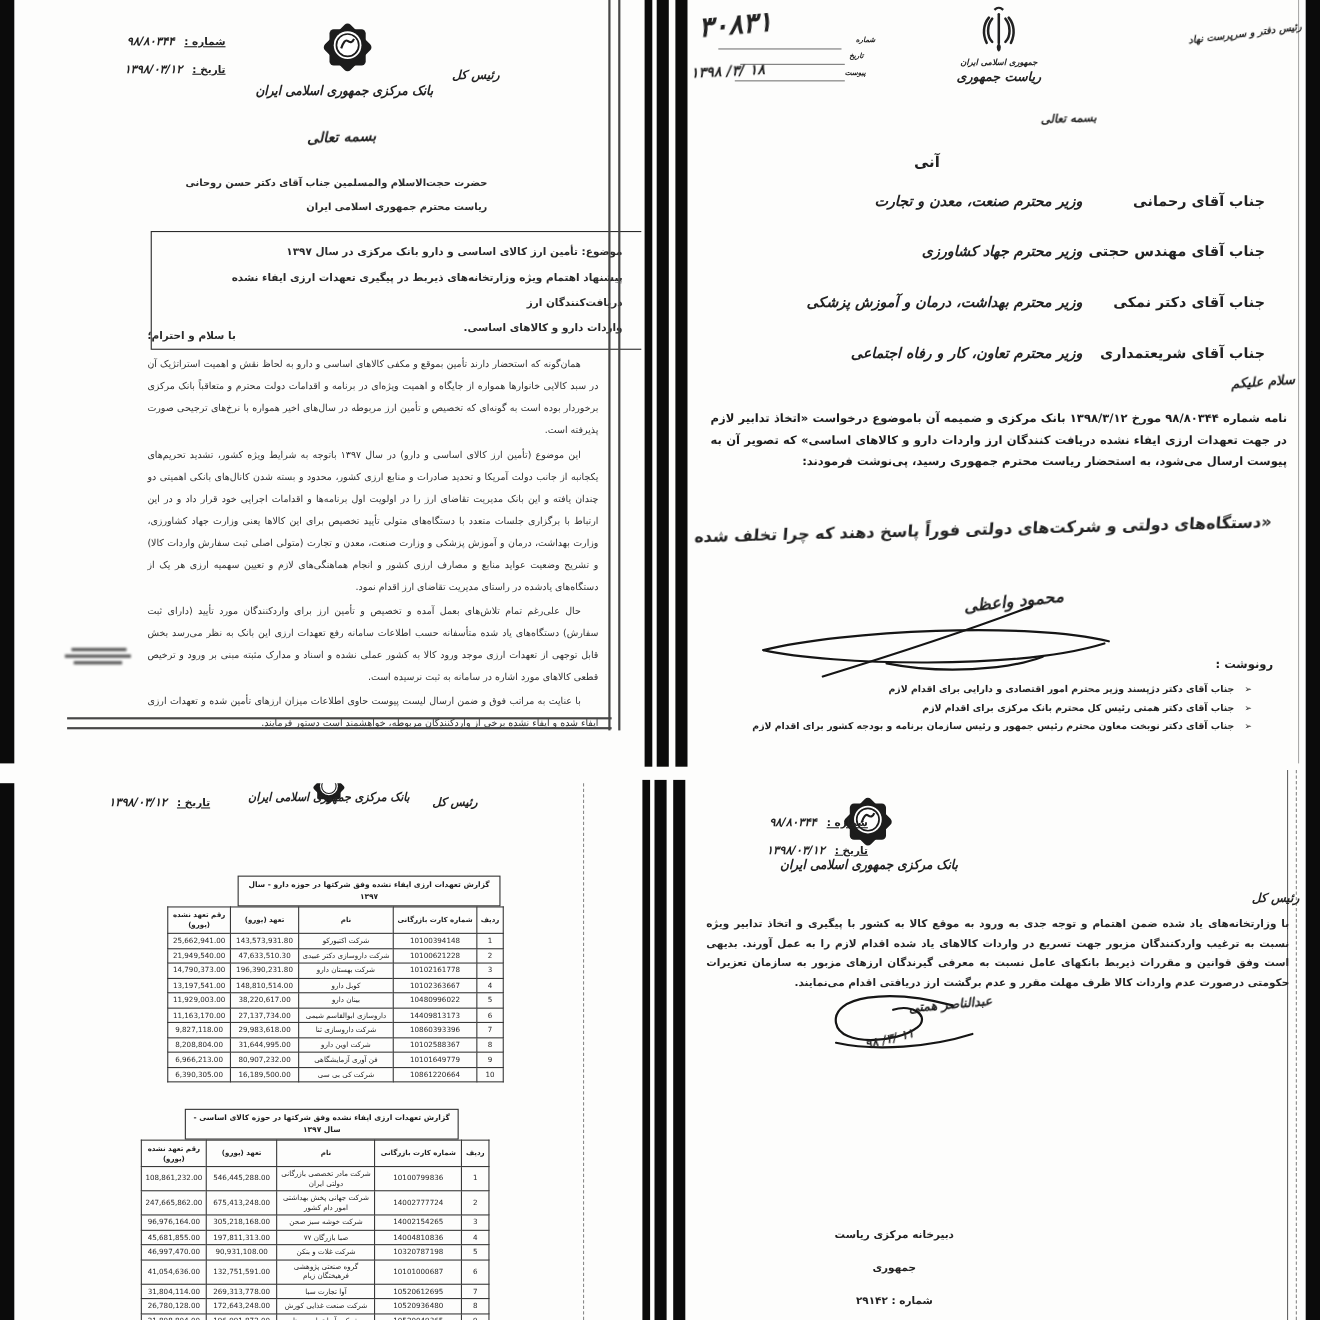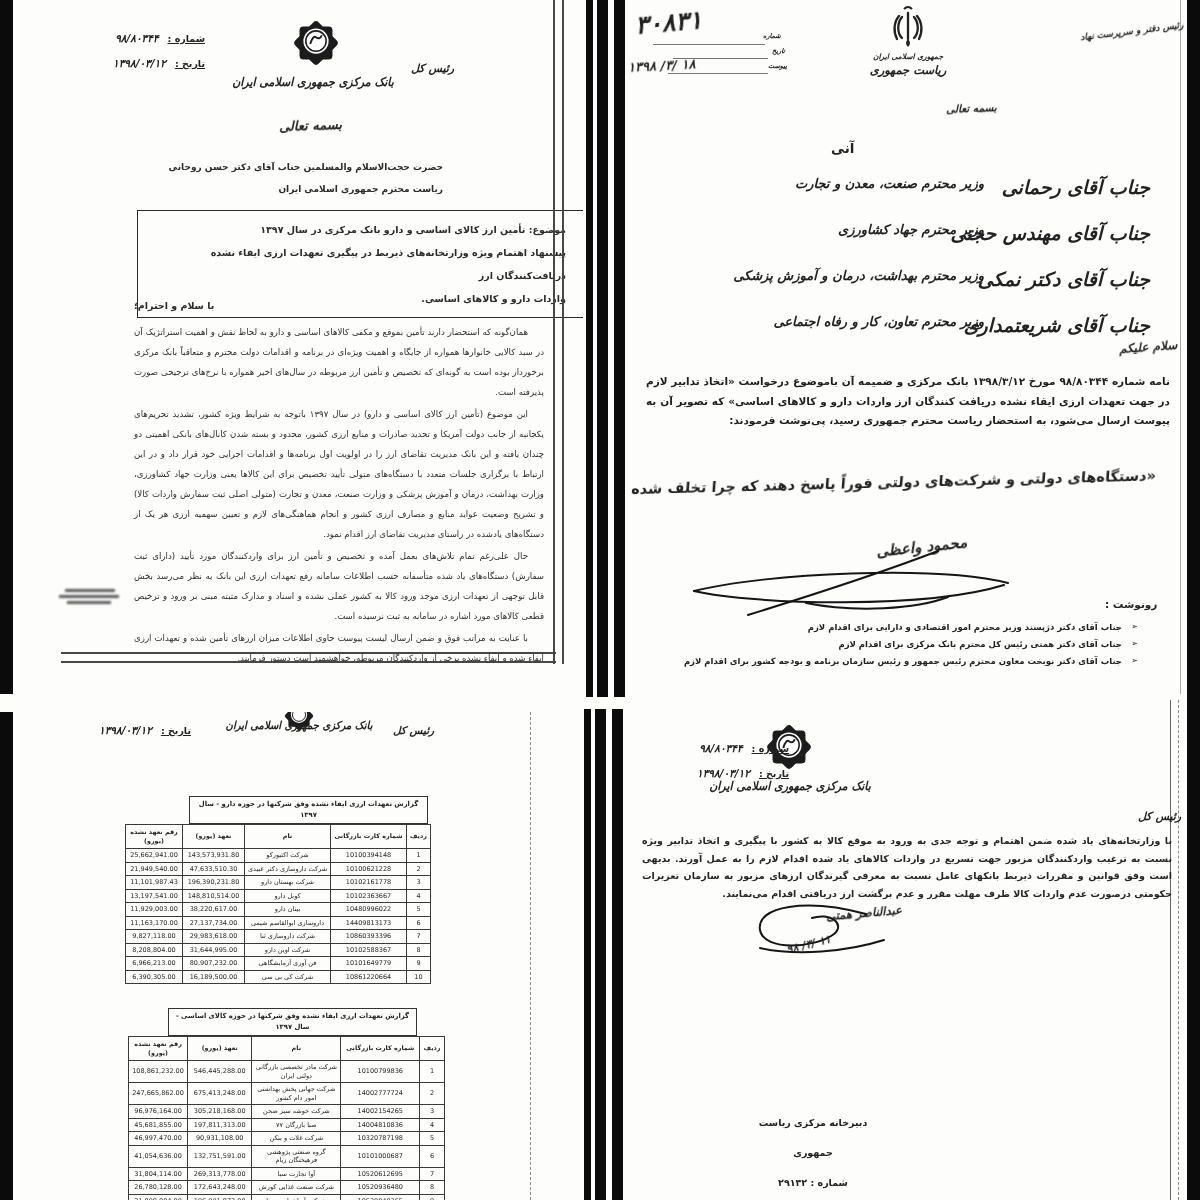--- a/index.html
+++ b/index.html
@@ -14,21 +14,21 @@
   .typed{font-weight:600;color:#2b2b2b;}
   .nowrap{white-space:nowrap;}
   .just{text-align:justify;}
   .par{margin:0 0 2px 0;text-indent:16px;}
   
   .numrow{display:flex;direction:rtl;gap:9px;align-items:baseline;line-height:25px;}
   .numrow .lab{font-size:9.5px;font-weight:600;text-decoration:underline;}
   .numrow .val{font-size:10.5px;font-weight:700;font-style:italic;letter-spacing:.5px;}
   
   .minrow{position:relative;height:46px;}
-  .minrow .mname{position:absolute;right:0;top:8px;font-size:19px;font-weight:bold;font-style:italic;white-space:nowrap;}
+  .minrow .mname{position:absolute;right:0;top:8px;font-size:13px;font-weight:bold;white-space:nowrap;}
   .minrow .mtitle{position:absolute;right:166px;top:8px;font-size:13px;font-weight:bold;font-style:italic;white-space:nowrap;}
   
   .cplist .cpitem{position:relative;padding-right:16px;margin-bottom:3px;font-size:8.5px;font-weight:600;line-height:14px;}
   .cplist .cpitem::before{content:"➢";position:absolute;right:0;top:0;font-size:8px;}
   
   .ttlbox{border:1px solid #333;font-size:6.8px;font-weight:700;text-align:center;
           padding:2px 4px;line-height:11px;direction:rtl;}
   table.rep{border-collapse:collapse;width:100%;direction:rtl;table-layout:fixed;margin-top:0;}
   table.rep th,table.rep td{border:1px solid #3a3a3a;text-align:center;font-size:6.5px;
           padding:2px 1px;line-height:8.5px;color:#1f1f1f;overflow:hidden;}
@@ -118,21 +118,21 @@
     <div class="frameline" style="left:48px;top:652px;width:495px;height:1.5px;"></div>
     <div class="frameline" style="left:48px;top:661px;width:495px;height:1.5px;"></div>
   </section>
 
   <section class="q" style="left:628px;top:0;width:559px;height:694px;">
 
     <div class="abs cursive b1" style="left:7px;top:8px;font-size:25px;letter-spacing:2px;transform:rotate(-5deg);">۳۰۸۳۱</div>
     <div class="abs" style="left:25px;top:44px;width:112px;height:1px;background:#777;"></div>
     <div class="abs" style="left:45px;top:58px;width:95px;height:1px;background:#777;"></div>
     <div class="abs" style="left:40px;top:73px;width:100px;height:1px;background:#777;"></div>
-    <div class="abs cursive b1" style="left:135px;top:32px;font-size:6.5px;">شماره</div>
+    <div class="abs cursive b1" style="left:150px;top:32px;font-size:6.5px;">شماره</div>
     <div class="abs cursive b1" style="left:144px;top:47px;font-size:6.5px;">تاریخ</div>
     <div class="abs cursive b1" style="left:140px;top:62px;font-size:6.5px;">پیوست</div>
     <div class="abs cursive b1 nowrap" style="left:0px;top:58px;font-size:13px;transform:rotate(-3deg);">۱۳۹۸ /۳/ ۱۸</div>
 
     <div class="abs b1" style="left:262px;top:6px;">
       <svg width="36" height="44" viewBox="0 0 36 44">
         <g stroke="#222" stroke-width="2.3" fill="none" stroke-linecap="round">
           <path d="M18 7 L18 33"></path>
           <path d="M12 11 C7 17 7 27 12 32"></path>
           <path d="M24 11 C29 17 29 27 24 32"></path>
@@ -212,21 +212,21 @@
     </div>
     <div class="abs cursive b2 rtl" style="left:176px;top:8px;width:220px;text-align:center;font-size:10px;transform:scaleY(1.08);">بانک مرکزی جمهوری اسلامی ایران</div>
     <div class="abs cursive b1" style="left:380px;top:12px;font-size:10.5px;">رئیس کل</div>
     <div class="abs" style="left:58px;top:6px;width:120px;">
       <div class="numrow">
           <span class="lab b1">تاریخ :</span>
           <span class="val b1">۱۳۹۸/۰۳/۱۲</span>
         </div>
     </div>
 
-    <div class="abs b1" style="left:112px;top:84px;width:305px;">
+    <div class="abs b1" style="left:139px;top:84px;width:305px;">
       <div class="ttlbox" style="margin:0 2px 0 64px;">گزارش تعهدات ارزی ایفاء نشده وفق شرکتها در حوزه دارو - سال ۱۳۹۷</div>
       <table class="rep">
         <colgroup>
             <col class="c-rank">
             <col class="c-card">
             <col class="c-name">
             <col class="c-com">
             <col class="c-un">
           </colgroup>
         <thead>
@@ -252,21 +252,21 @@
             <td>10100621228</td>
             <td>شرکت داروسازی دکتر عبیدی</td>
             <td>47,633,510.30</td>
             <td>21,949,540.00</td>
           </tr>
             <tr>
             <td>3</td>
             <td>10102161778</td>
             <td>شرکت بهستان دارو</td>
             <td>196,390,231.80</td>
-            <td>11,101,987.43</td>
+            <td>14,790,373.00</td>
           </tr>
             <tr>
             <td>4</td>
             <td>10102363667</td>
             <td>کوبل دارو</td>
             <td>148,810,514.00</td>
             <td>13,197,541.00</td>
           </tr>
             <tr>
             <td>5</td>

